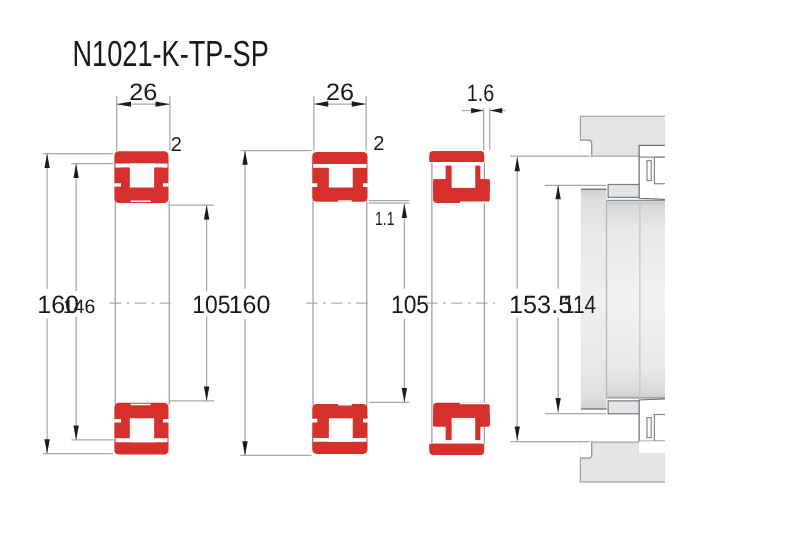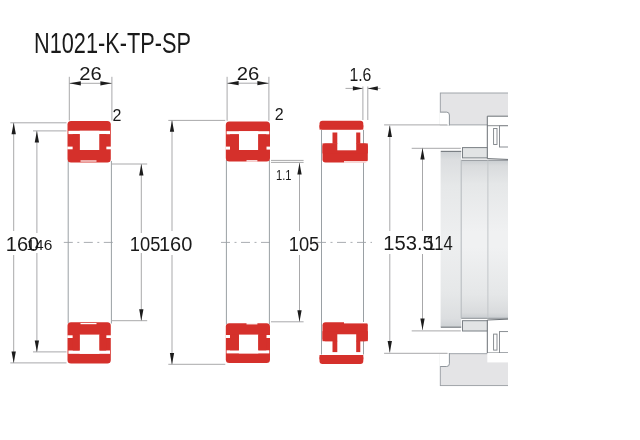--- a/index.html
+++ b/index.html
@@ -1,16 +1,16 @@
 <!DOCTYPE html>
 <html><head>
 <meta charset="utf-8">
 <style>
 html,body{margin:0;padding:0;background:#ffffff;}
-#stage{width:508px;height:440px;position:relative;overflow:hidden;background:#fff;}
+#stage{width:508px;height:440px;position:relative;overflow:hidden;background:#fff;padding-left:24px;}
 text{font-family:"Liberation Sans",sans-serif;fill:#1a1a1a;}
 </style>
 </head>
 <body>
 <div id="stage">
 <svg width="640" height="440" viewBox="0 0 640 440">
 <defs>
 <linearGradient id="shaftg" x1="0" y1="0" x2="0" y2="1">
  <stop offset="0" stop-color="#c9cdd0"></stop>
  <stop offset="0.035" stop-color="#d9dbdd"></stop>

